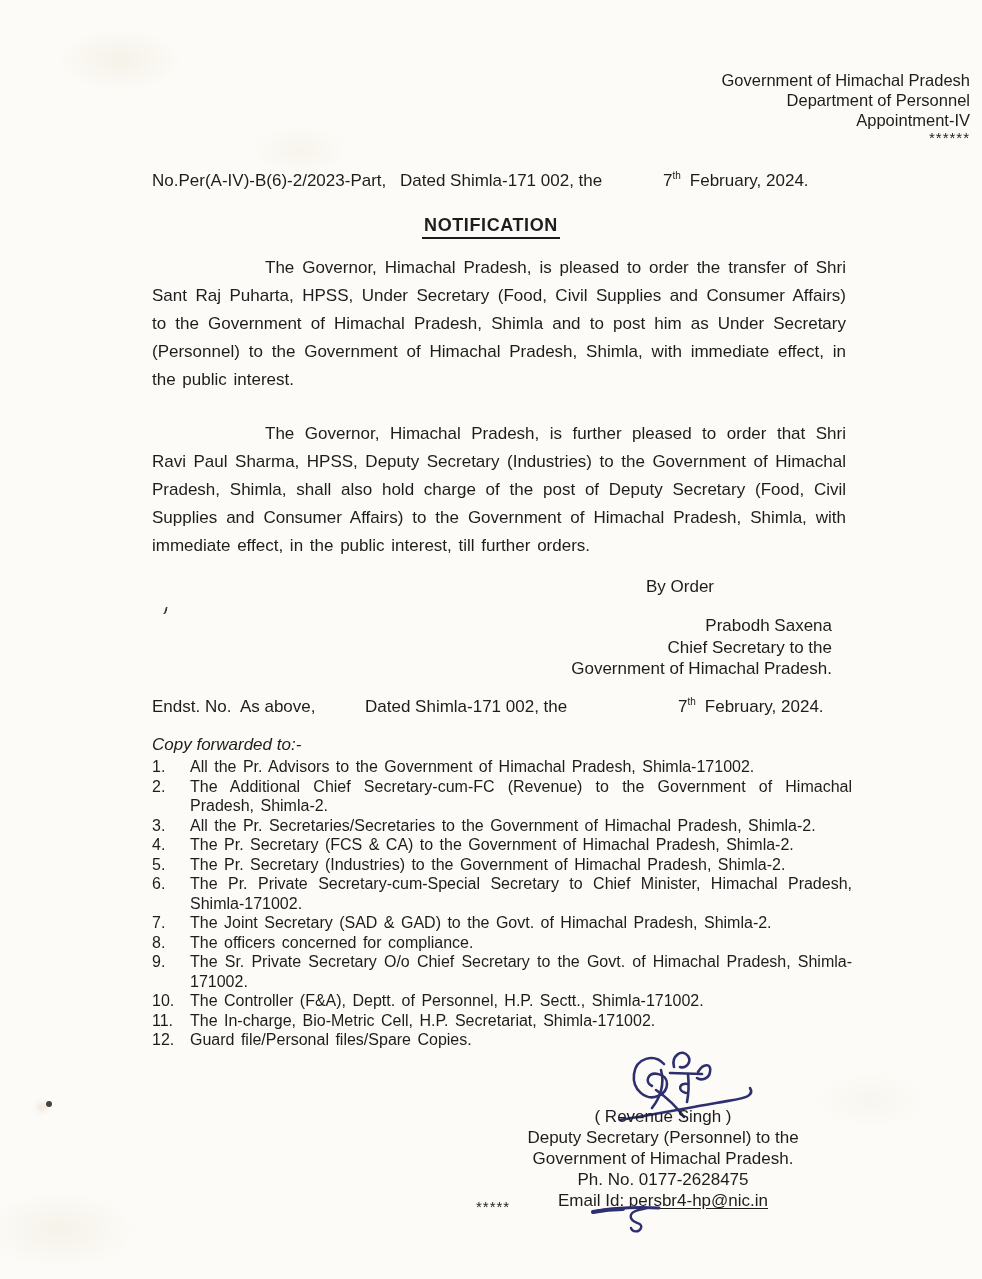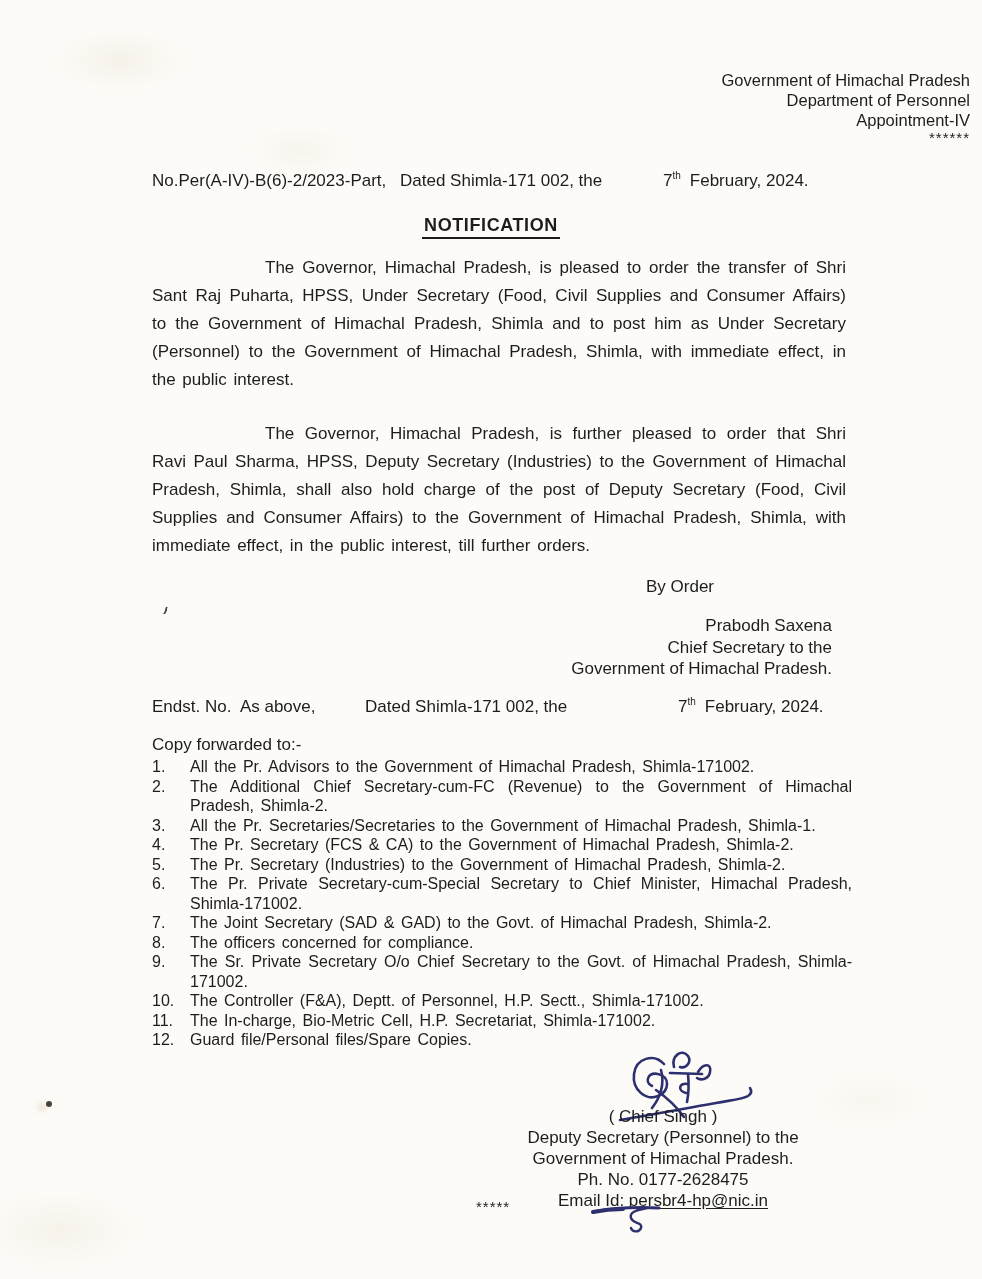--- a/index.html
+++ b/index.html
@@ -38,21 +38,21 @@
   }
   .para{
     left:152px;width:694px;
     font-size:17px;line-height:28px;word-spacing:2px;
     text-align:justify;text-indent:113px;
   }
   .para1{top:254px;}
   .para2{top:420px;}
   .by-order{top:577px;left:600px;width:160px;text-align:center;font-size:17px;}
   .signatory{top:615px;left:528px;width:304px;text-align:right;font-size:17px;line-height:21.5px;}
-  .copy-label{top:735px;left:152px;font-size:17px;}
+  .copy-label{top:735px;left:152px;font-size:17px;font-style:italic;}
   .copy-list{top:757px;left:152px;width:700px;font-size:16px;line-height:19.5px;word-spacing:2px;}
   .copy-row{display:flex;align-items:flex-start;}
   .copy-num{flex:0 0 38px;}
   .copy-text{flex:1 1 auto;text-align:justify;}
   .sig-block{top:1106px;left:510px;width:306px;text-align:center;font-size:17px;line-height:21px;}
   .sig-email u{text-underline-offset:2px;}
   .footer-stars{top:1198px;left:476px;font-size:15px;letter-spacing:1px;}
   .sig-svg{pointer-events:none;}
   .speck-dot{
     top:1101px;left:46px;width:6px;height:6px;border-radius:50%;
@@ -107,21 +107,21 @@
     <div class="copy-row">
         <span class="copy-num">1.</span>
         <span class="copy-text">All the Pr. Advisors to the Government of Himachal Pradesh, Shimla-171002.</span>
       </div>
     <div class="copy-row">
         <span class="copy-num">2.</span>
         <span class="copy-text">The Additional Chief Secretary-cum-FC (Revenue) to the Government of Himachal Pradesh, Shimla-2.</span>
       </div>
     <div class="copy-row">
         <span class="copy-num">3.</span>
-        <span class="copy-text">All the Pr. Secretaries/Secretaries to the Government of Himachal Pradesh, Shimla-1.</span>
+        <span class="copy-text">All the Pr. Secretaries/Secretaries to the Government of Himachal Pradesh, Shimla-2.</span>
       </div>
     <div class="copy-row">
         <span class="copy-num">4.</span>
         <span class="copy-text">The Pr. Secretary (FCS &amp; CA) to the Government of Himachal Pradesh, Shimla-2.</span>
       </div>
     <div class="copy-row">
         <span class="copy-num">5.</span>
         <span class="copy-text">The Pr. Secretary (Industries) to the Government of Himachal Pradesh, Shimla-2.</span>
       </div>
     <div class="copy-row">
@@ -162,21 +162,21 @@
       <path d="M 76 27 C 73 16 84 8 90 16 C 94 22 88 29 82 27" stroke="#2d2f6e"></path>
       <path d="M 72 33 L 104 34" stroke="#2d2f6e"></path>
       <path d="M 90 34 C 91 44 91 52 89 62" stroke="#2d2f6e"></path>
       <path d="M 90 44 C 81 42 79 51 88 53" stroke="#2d2f6e"></path>
       <path d="M 100 32 C 106 22 114 24 112 32 C 111 39 103 41 99 38" stroke="#2d2f6e"></path>
       <path d="M 22 80 C 52 75 90 68 118 63 C 134 60 145 59 150 56 C 153 54 154 51 152 48" stroke="#2d2f6e"></path>
     </g>
   </svg>
 
   <div class="abs sig-block">
-    <div>( Chief Singh )</div>
+    <div>( Revenue Singh )</div>
     <div>Deputy Secretary (Personnel) to the</div>
     <div>Government of Himachal Pradesh.</div>
     <div>Ph. No. 0177-2628475</div>
     <div class="sig-email"><span>Email Id: </span><u>persbr4-hp@nic.in</u></div>
   </div>
 
   <div class="abs footer-stars">*****</div>
 
   <svg class="abs sig-svg" style="left:583px;top:1196px;" width="130" height="44" viewBox="0 0 130 44">
     <g fill="none" stroke="#2d2f6e" stroke-linecap="round" stroke-linejoin="round">

